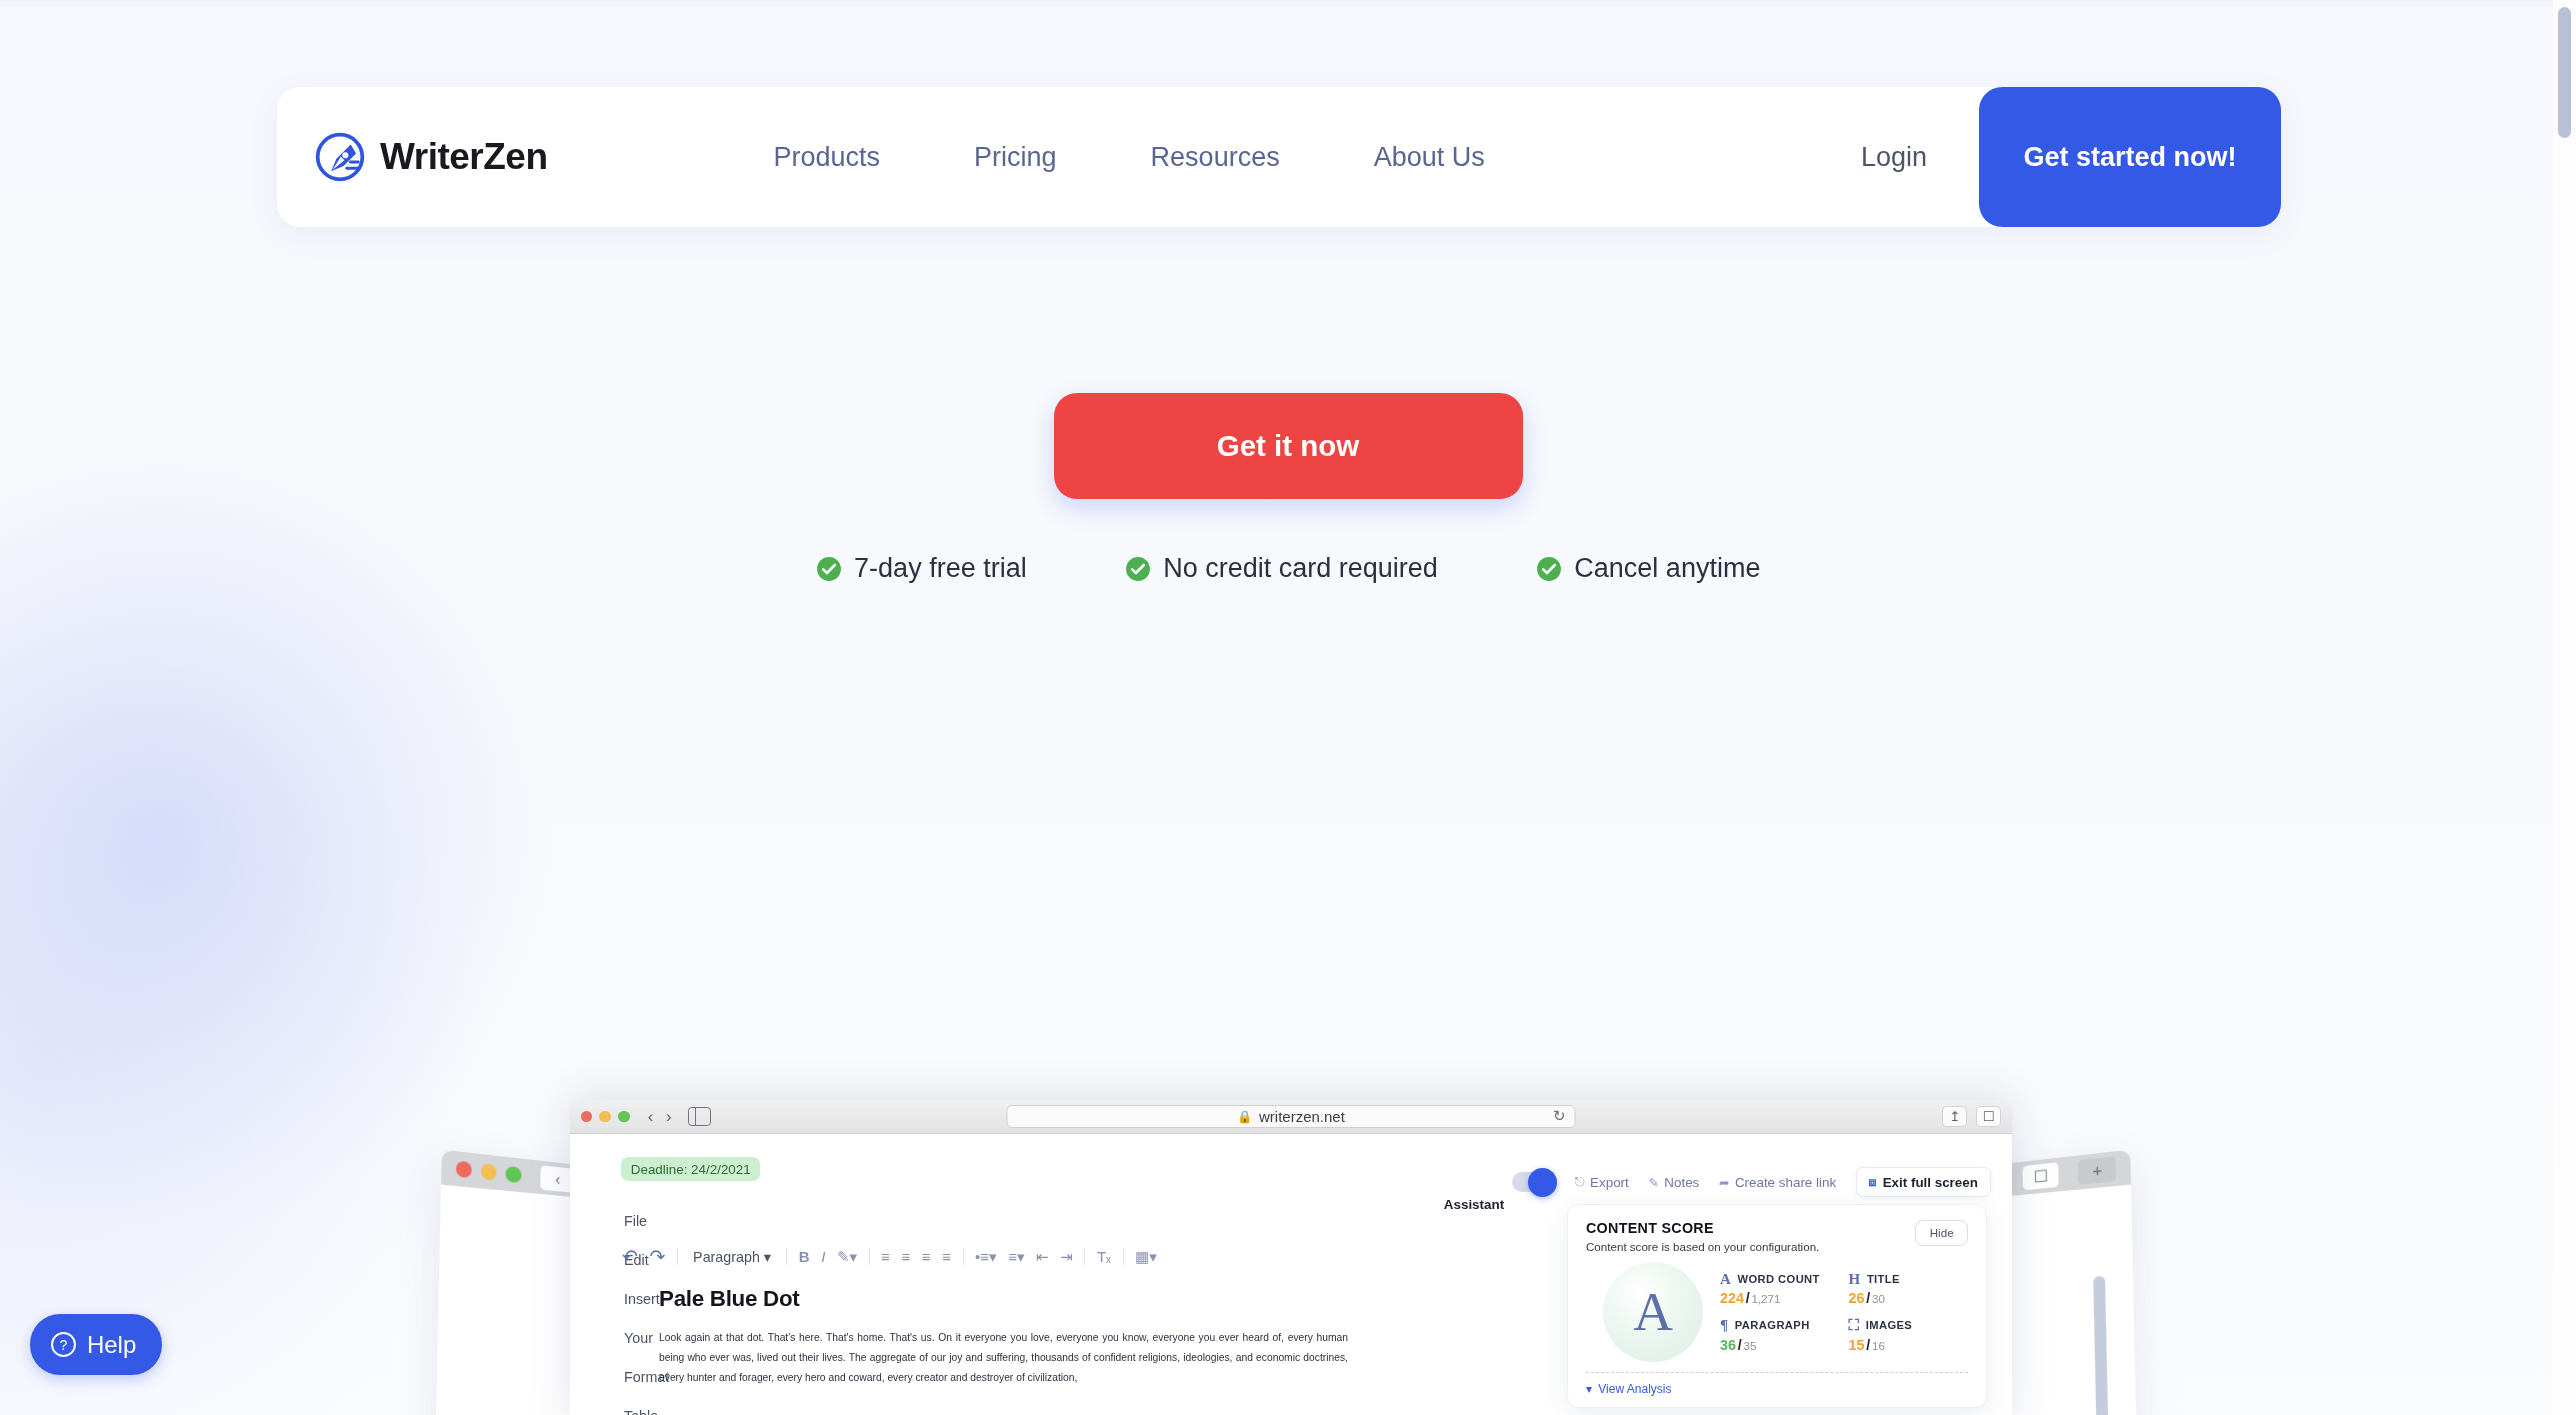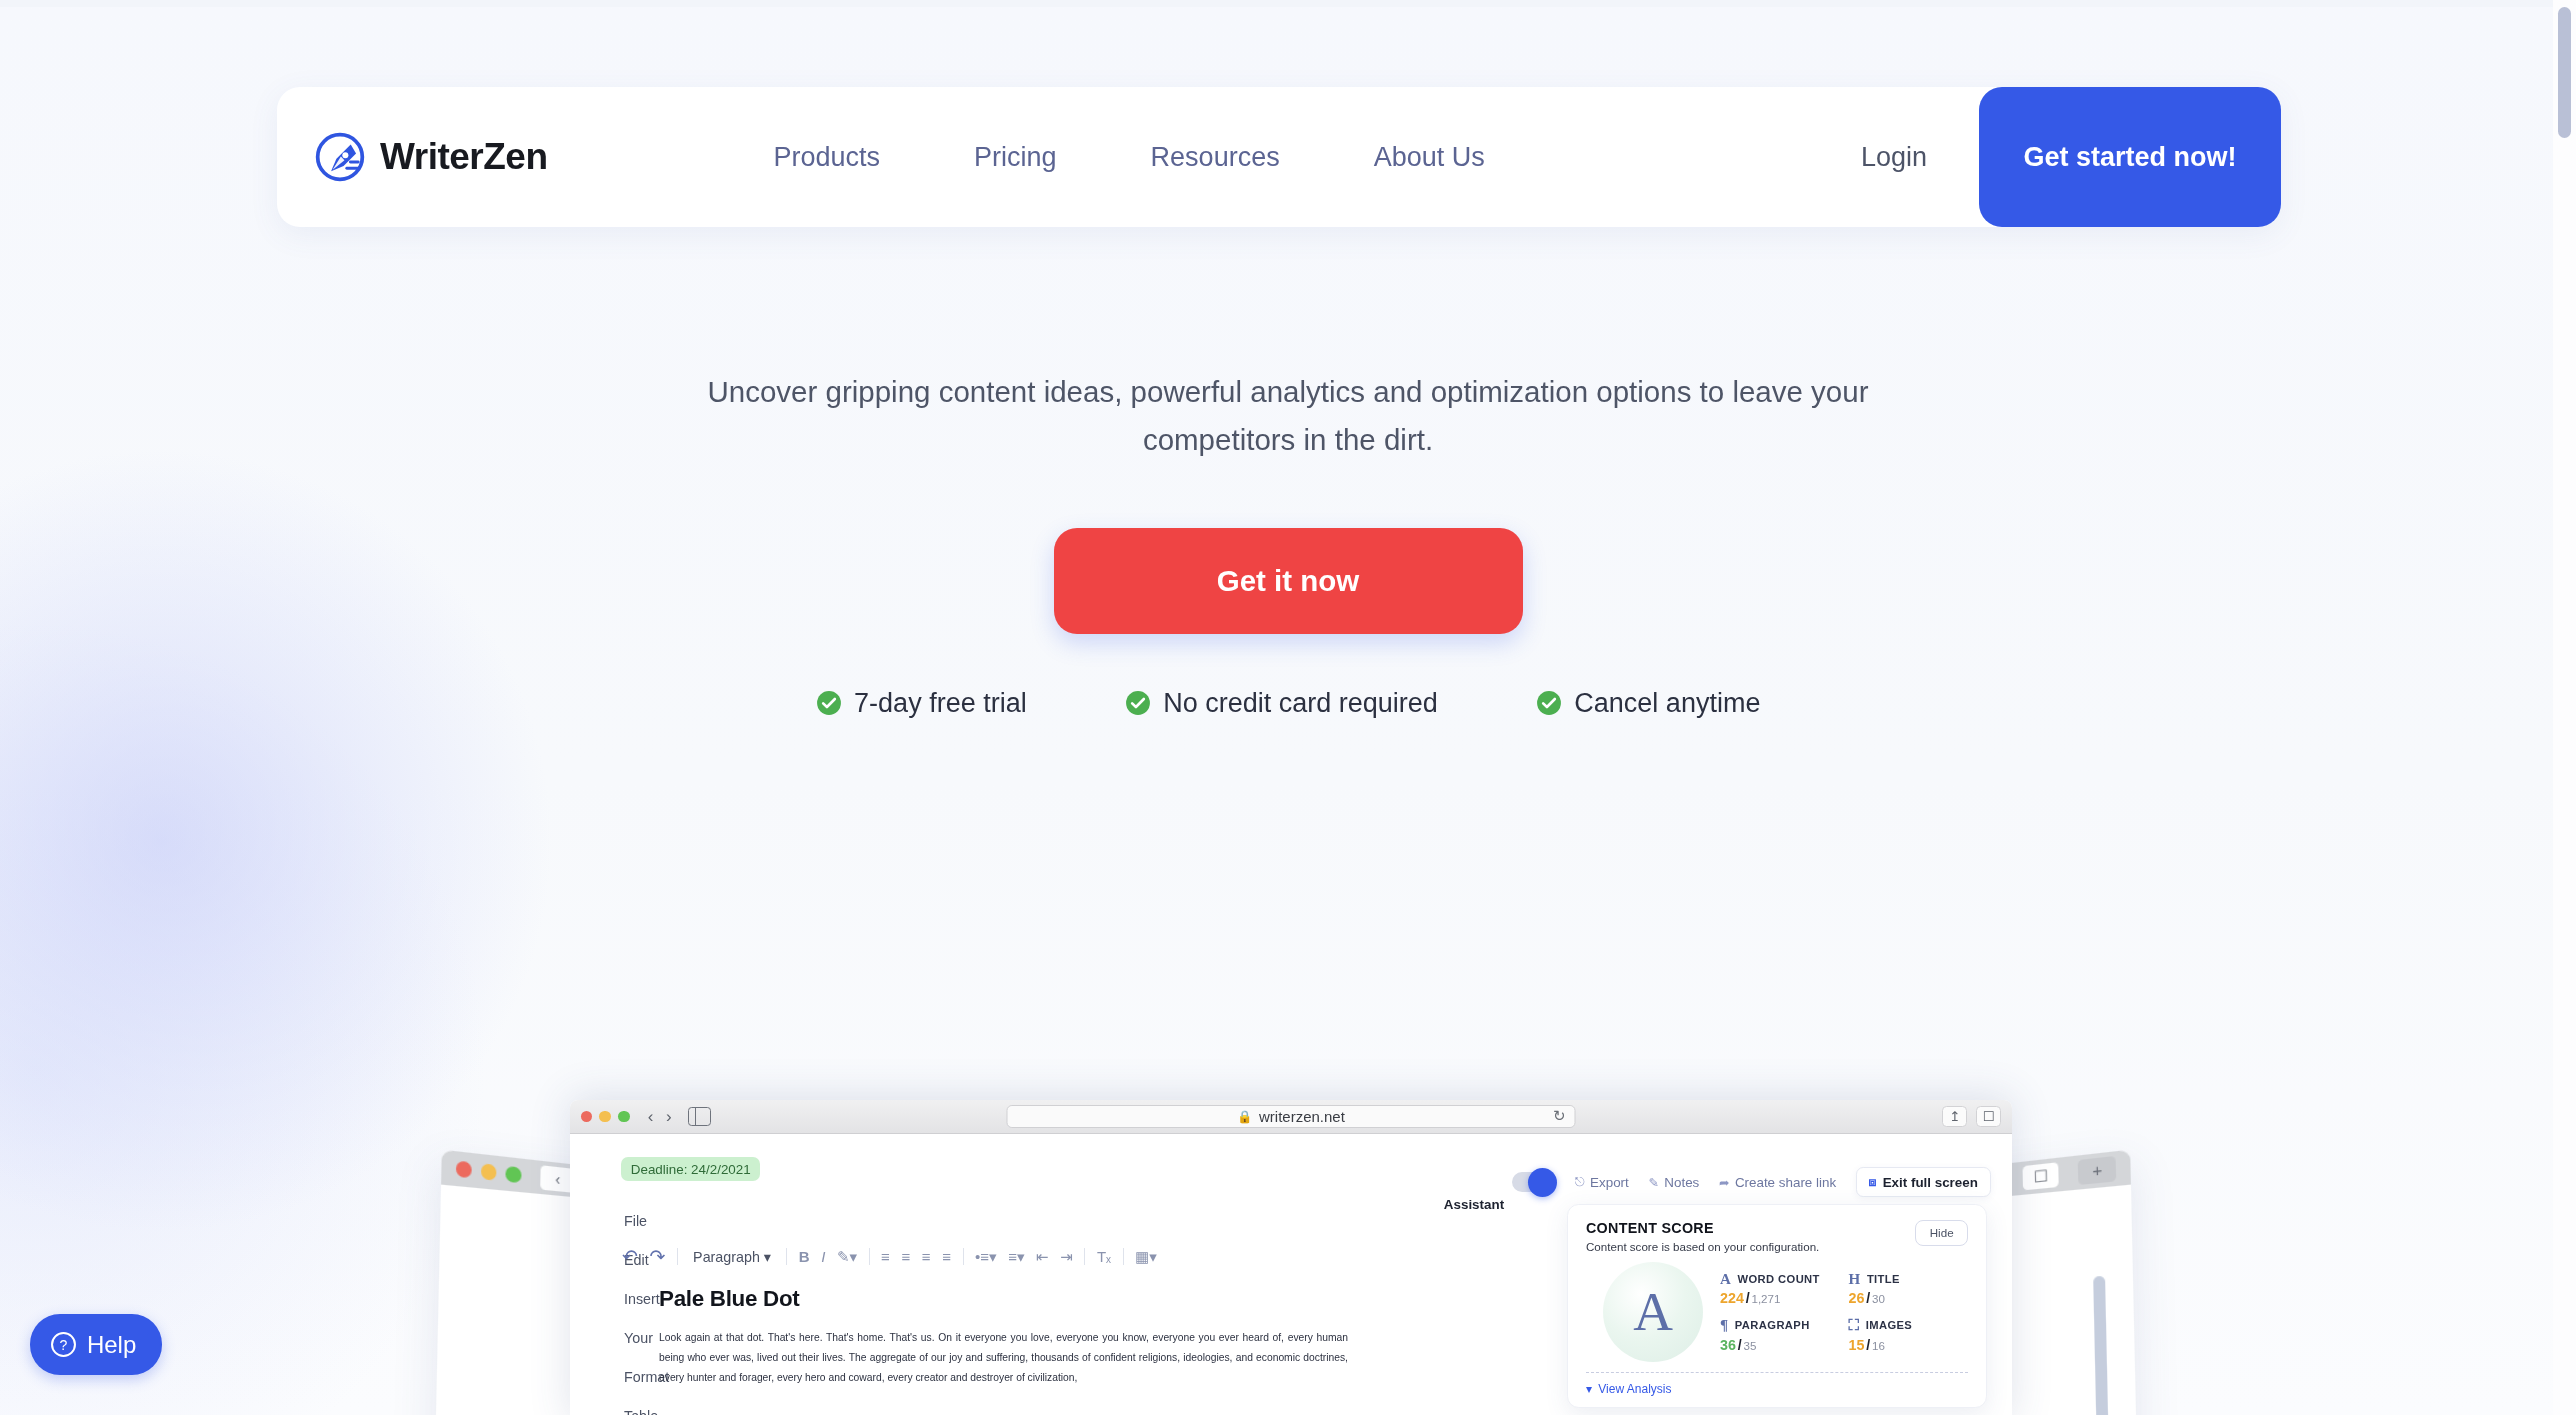--- a/index.html
+++ b/index.html
@@ -385,21 +385,20 @@
     <div class="nav-right">
       <span class="login-link">Login</span>
       <button class="cta-nav">Get started now!</button>
     </div>
 
   </div>
 </div>
 
 <section class="hero">
 
-  <p class="subhead">Uncover gripping content ideas, powerful analytics and optimization options to leave your competitors in the dirt.</p>
 
   <button class="cta-main">Get it now</button>
 
   <div class="badges">
     <div class="badge">
       <svg class="badge-check" viewBox="0 0 24 24">
         <circle cx="12" cy="12" r="11" fill="#4caf50"></circle>
         <path d="M6.6 12.3 L10.1 15.7 L17.4 8.3" fill="none" stroke="#fff" stroke-width="2.4" stroke-linecap="round" stroke-linejoin="round"></path>
       </svg>
       <span class="badge-text">7-day free trial</span>

